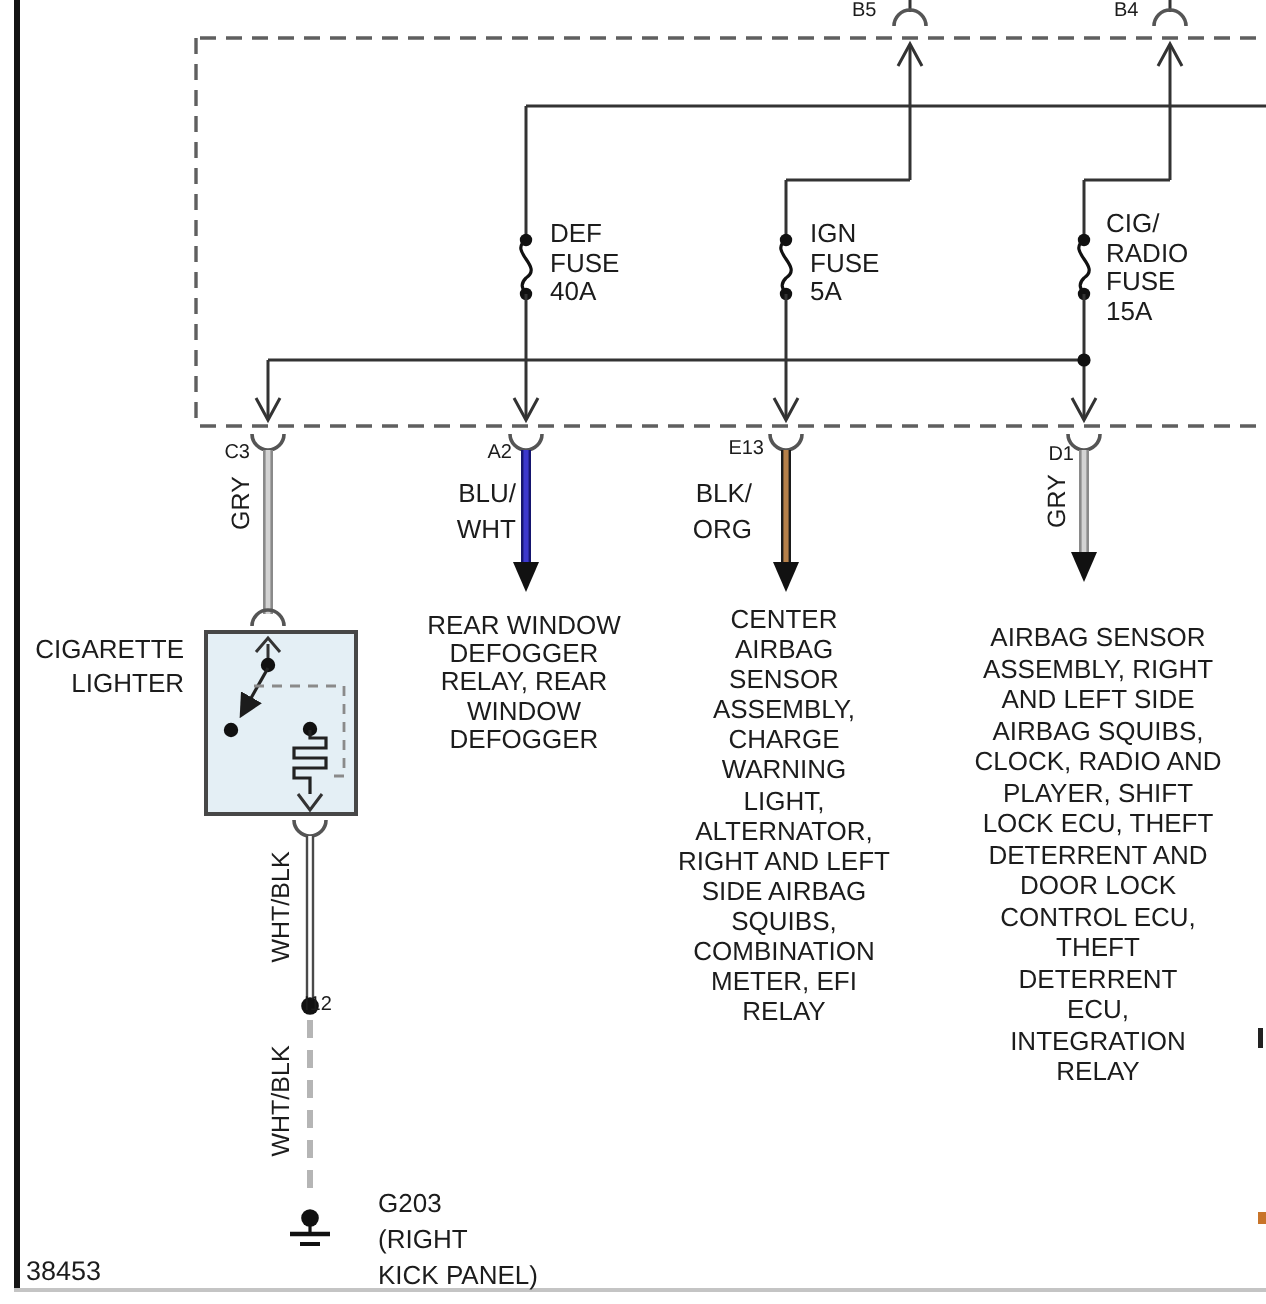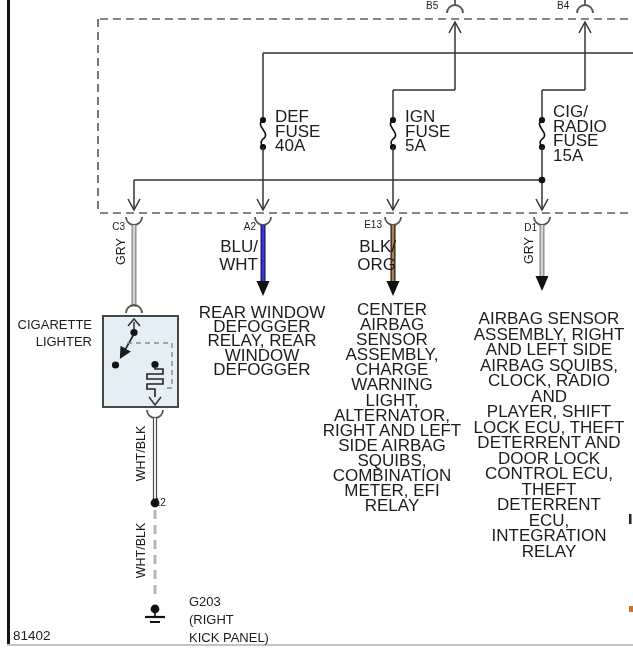--- a/index.html
+++ b/index.html
@@ -3,21 +3,21 @@
 <meta charset="utf-8">
 <style>
   html,body { margin:0; padding:0; background:#ffffff; }
   .canvas {
     position:relative; width:633px; height:652px; background:#ffffff;
     font-family:"Liberation Sans", sans-serif; overflow:hidden;
   }
   .art { position:absolute; left:0; top:0; }
   .label {
     position:absolute; color:#1c1c1c; white-space:pre-line;
-    font-size:17px; line-height:14.6px;
+    font-size:13px; line-height:14.6px;
   }
   .rt { text-align:right; }
   .ctr { text-align:center; }
   .vlabel {
     position:absolute; color:#1c1c1c; white-space:nowrap; text-align:center;
     font-size:12.5px; line-height:13px; transform:rotate(-90deg);
     transform-origin:center center;
   }
   .f13 { font-size:13px; line-height:16px; }
   .jb-title { font-size:13px; line-height:16px; }
@@ -180,21 +180,21 @@
 15A</div>
 
   <div class="label pin rt" style="left:93px; top:220px; width:32px;">C3</div>
   <div class="label pin rt" style="left:224px; top:220px; width:32px;">A2</div>
   <div class="label pin rt" style="left:345px; top:218px; width:37px;">E13</div>
   <div class="label pin rt" style="left:505px; top:221px; width:32px;">D1</div>
 
   <div class="vlabel" style="left:106px; top:245px; width:30px;">GRY</div>
   <div class="label rt" style="left:218px; top:238px; width:40px; line-height:17.5px;">BLU/
 WHT</div>
-  <div class="label rt" style="left:356px; top:238px; width:40px; line-height:17.5px;">BLK/
+  <div class="label rt" style="left:336px; top:238px; width:40px; line-height:17.5px;">BLK/
 ORG</div>
   <div class="vlabel" style="left:514px; top:244px; width:30px;">GRY</div>
 
   <div class="label dest ctr" style="left:192px; top:306px; width:140px; line-height:14.2px;">REAR WINDOW
 DEFOGGER
 RELAY, REAR
 WINDOW
 DEFOGGER</div>
   <div class="label dest-mid ctr" style="left:322px; top:302px; width:140px;">CENTER
 AIRBAG
@@ -231,14 +231,14 @@
 
   <div class="vlabel" style="left:111px; top:447px; width:60px;">WHT/BLK</div>
   <div class="vlabel" style="left:111px; top:544px; width:60px;">WHT/BLK</div>
 
   <div class="label pin" style="left:152px; top:496px;text-align:right;">I12</div>
 
   <div class="label g203" style="left:176px; top:593px;">G203
 (RIGHT
 KICK PANEL)</div>
 
-  <div class="label" style="left:13px; top:629px; font-size:13.5px;">81402</div>
+  <div class="label" style="left:13px; top:629px; font-size:13.5px;">38453</div>
 </div>
 
 </body></html>

